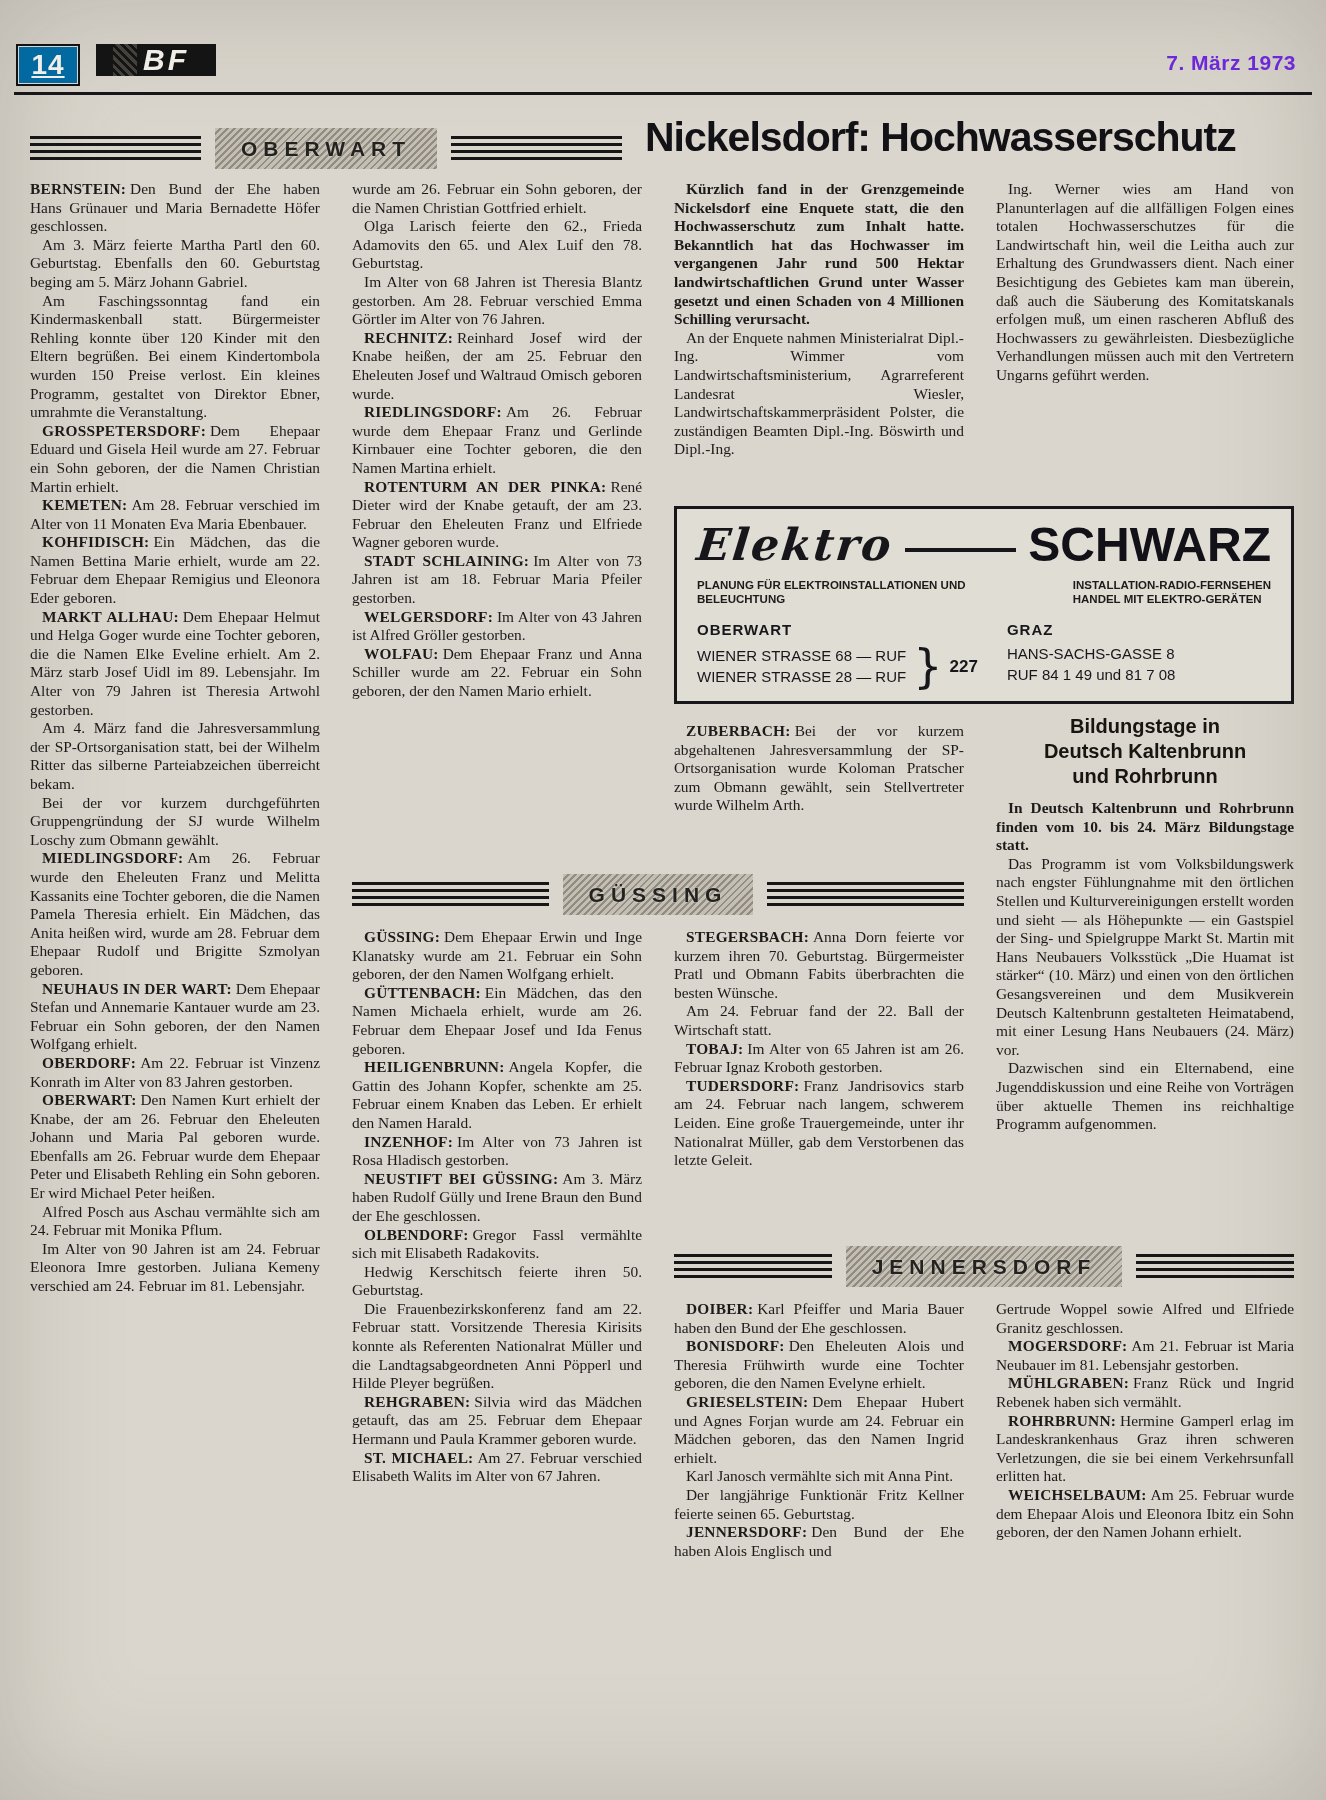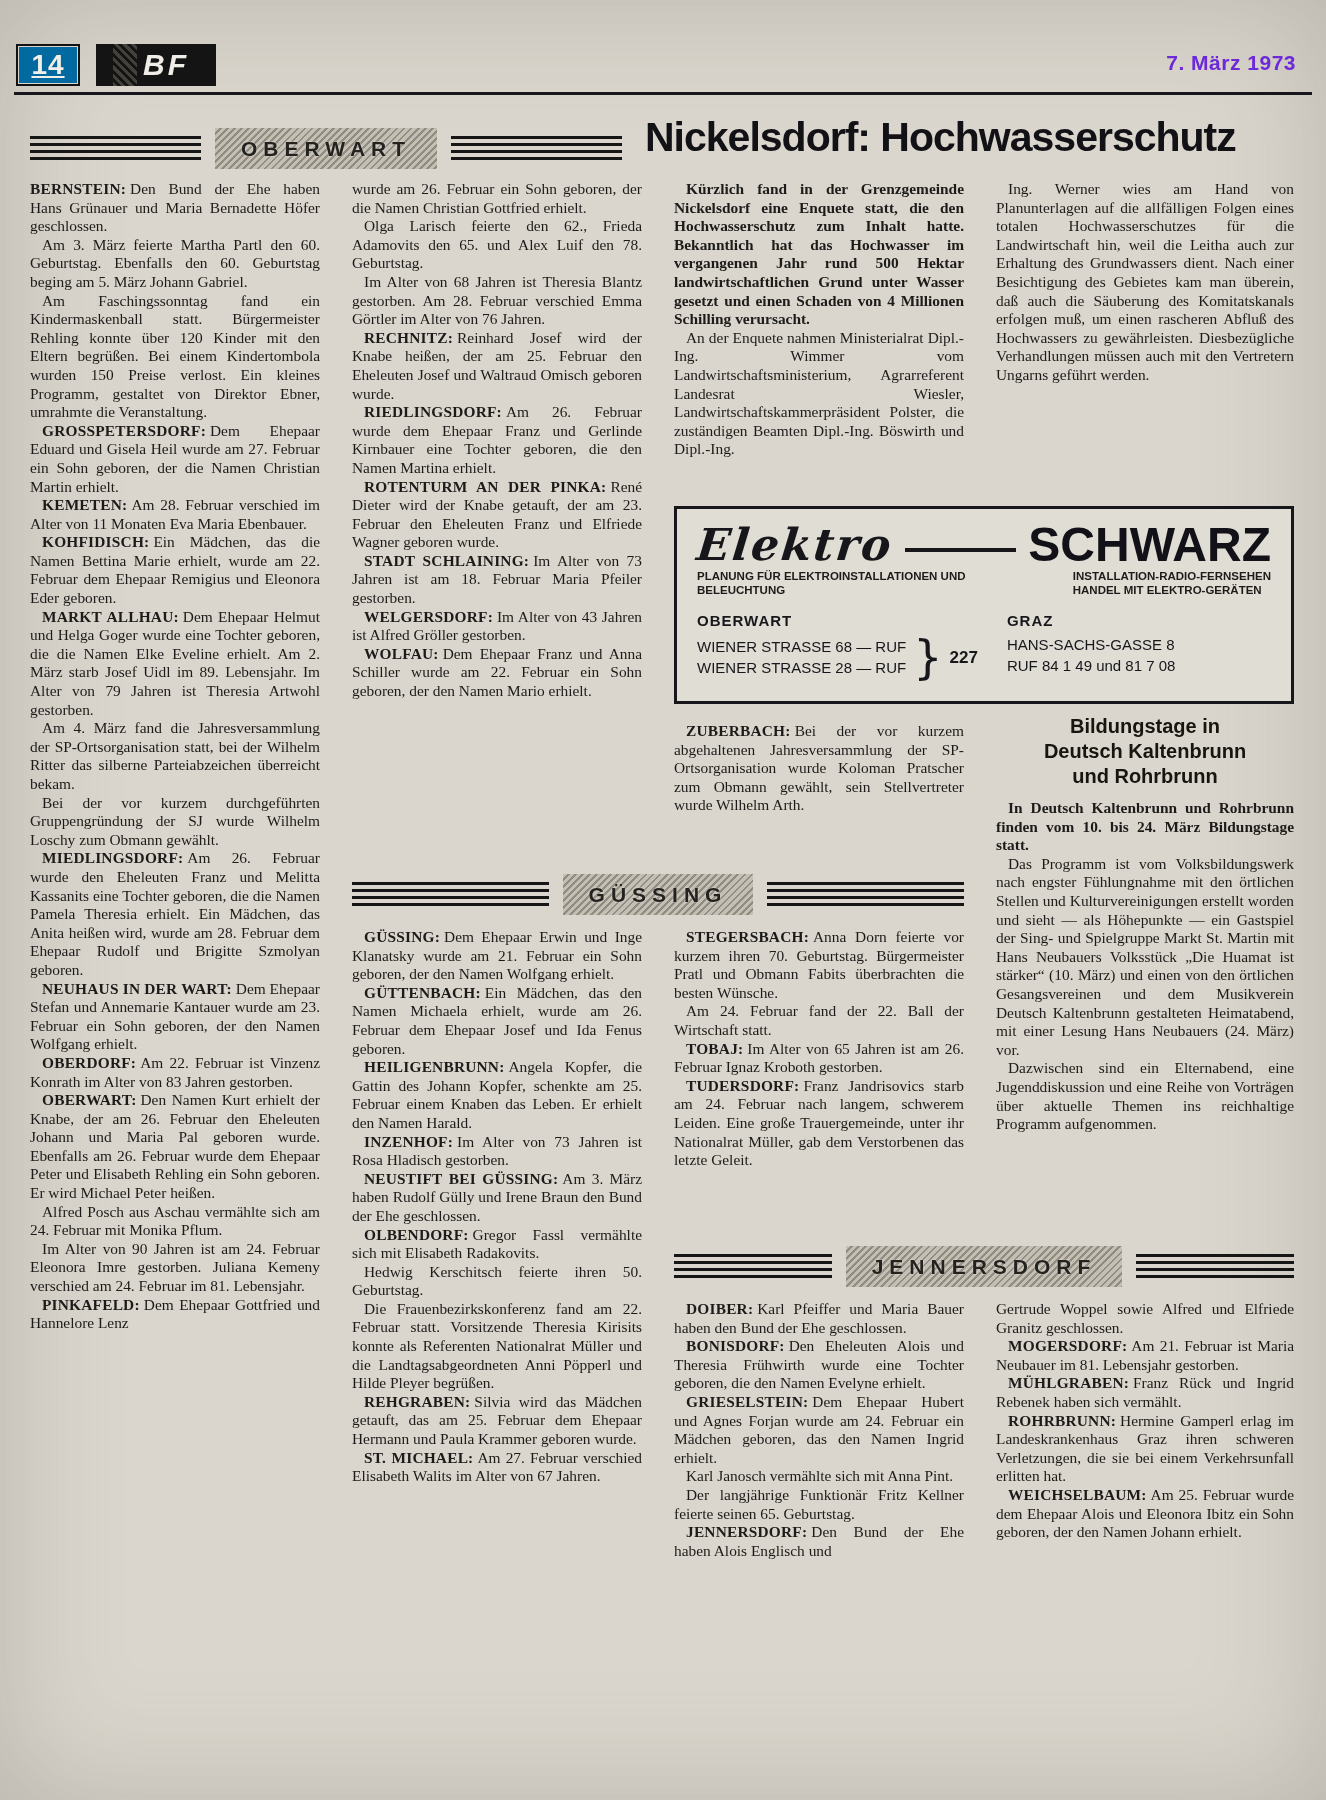--- a/index.html
+++ b/index.html
@@ -14,21 +14,21 @@
   }
   
   .pgnum{
     position:absolute;left:16px;top:44px;width:64px;height:42px;
     background:#0369a1;color:#f1efe8;
     font:700 28px/42px "Liberation Sans", sans-serif;text-align:center;letter-spacing:1px;
     box-shadow:inset 0 0 0 2px #121212, inset 0 0 0 3px #dad6cd;
     text-decoration:underline;
   }
   .logo{
-    position:absolute;left:96px;top:44px;width:120px;height:42px;
+    position:absolute;left:96px;top:44px;width:120px;height:32px;
     background:#141414;display:flex;align-items:center;justify-content:center;gap:6px;
   }
   .logo-hatch{width:24px;height:100%;background:repeating-linear-gradient(45deg,#44413b 0 3px,#141414 3px 6px);}
   .logo-text{color:#efede6;font:italic 800 30px/1 "Liberation Sans", sans-serif;letter-spacing:3px;padding-right:10px;}
   .date{
     position:absolute;right:30px;top:52px;
     font:700 21px/1 "Liberation Sans", sans-serif;color:#6d28d9;letter-spacing:.5px;
   }
   .top-rule{position:absolute;left:14px;right:14px;top:92px;height:3px;background:#17161a;}
   
@@ -77,21 +77,21 @@
   
   #ad{
     position:absolute;left:674px;top:506px;width:620px;height:198px;
     box-sizing:border-box;border:3px solid #17161a;background:#e0ddd5;
     padding:12px 20px 10px;
   }
   .ad-row1{display:flex;align-items:center;gap:12px;}
   .ad-script{font:italic 700 44px/1 "DejaVu Serif", serif;letter-spacing:2px;transform:skewX(-6deg);color:#17161a;}
   .ad-dash{flex:1;height:0;border-top:4px solid #17161a;margin-top:10px;}
   .ad-brand{font:800 48px/1 "Liberation Sans", sans-serif;color:#121118;letter-spacing:0;}
-  .ad-row2{display:flex;justify-content:space-between;gap:14px;margin-top:0;
+  .ad-row2{display:flex;justify-content:space-between;gap:14px;margin-top:9px;
     font:700 11.5px/14px "Liberation Sans", sans-serif;color:#1c1b19;}
   .ad-tag-left{max-width:56%;}
   .ad-tag-right{display:flex;flex-direction:column;}
   .ad-row3{display:flex;margin-top:13px;font:400 15px/21px "Liberation Sans", sans-serif;color:#17161a;}
   .ad-loc-left{width:54%;}
   .ad-city{font-weight:700;letter-spacing:1px;margin-bottom:3px;}
   .ad-ruf-wrap{display:flex;align-items:center;gap:7px;}
   .ad-brace{font:400 46px/1 "DejaVu Sans", sans-serif;color:#17161a;}
   .ad-num{font:700 17px/1 "Liberation Sans", sans-serif;}
 </style>
@@ -141,21 +141,20 @@
       <p class="para"><b class="lbl">NEUHAUS IN DER WART:</b><span>Dem Ehepaar Stefan und Annemarie Kantauer wurde am 23. Februar ein Sohn geboren, der den Namen Wolfgang erhielt.</span></p>
 
       <p class="para"><b class="lbl">OBERDORF:</b><span>Am 22. Februar ist Vinzenz Konrath im Alter von 83 Jahren gestorben.</span></p>
 
       <p class="para"><b class="lbl">OBERWART:</b><span>Den Namen Kurt erhielt der Knabe, der am 26. Februar den Eheleuten Johann und Maria Pal geboren wurde. Ebenfalls am 26. Februar wurde dem Ehepaar Peter und Elisabeth Rehling ein Sohn geboren. Er wird Michael Peter heißen.</span></p>
 
       <p class="para"><b class="lbl"></b><span>Alfred Posch aus Aschau vermählte sich am 24. Februar mit Monika Pflum.</span></p>
 
       <p class="para"><b class="lbl"></b><span>Im Alter von 90 Jahren ist am 24. Februar Eleonora Imre gestorben. Juliana Kemeny verschied am 24. Februar im 81. Lebensjahr.</span></p>
 
-      <p class="para"><b class="lbl">PINKAFELD:</b><span>Dem Ehepaar Gottfried und Hannelore Lenz</span></p>
     </div>
 
   <div class="col" id="col2a">
 
       <p class="para flush"><b class="lbl"></b><span>wurde am 26. Februar ein Sohn geboren, der die Namen Christian Gottfried erhielt.</span></p>
 
       <p class="para"><b class="lbl"></b><span>Olga Larisch feierte den 62., Frieda Adamovits den 65. und Alex Luif den 78. Geburtstag.</span></p>
 
       <p class="para"><b class="lbl"></b><span>Im Alter von 68 Jahren ist Theresia Blantz gestorben. Am 28. Februar verschied Emma Görtler im Alter von 76 Jahren.</span></p>
 

